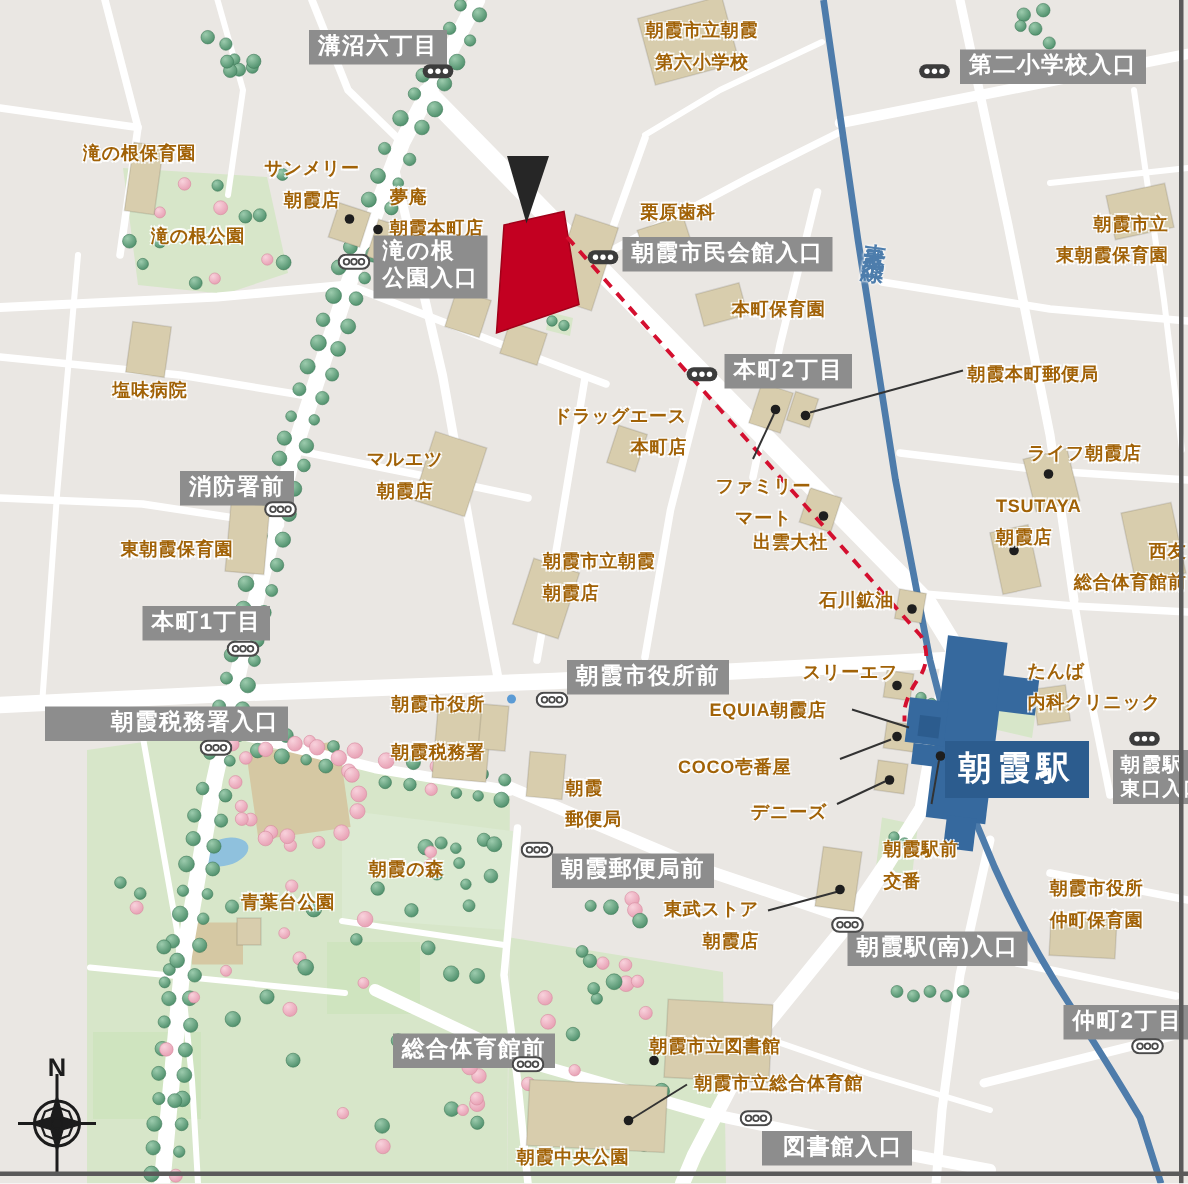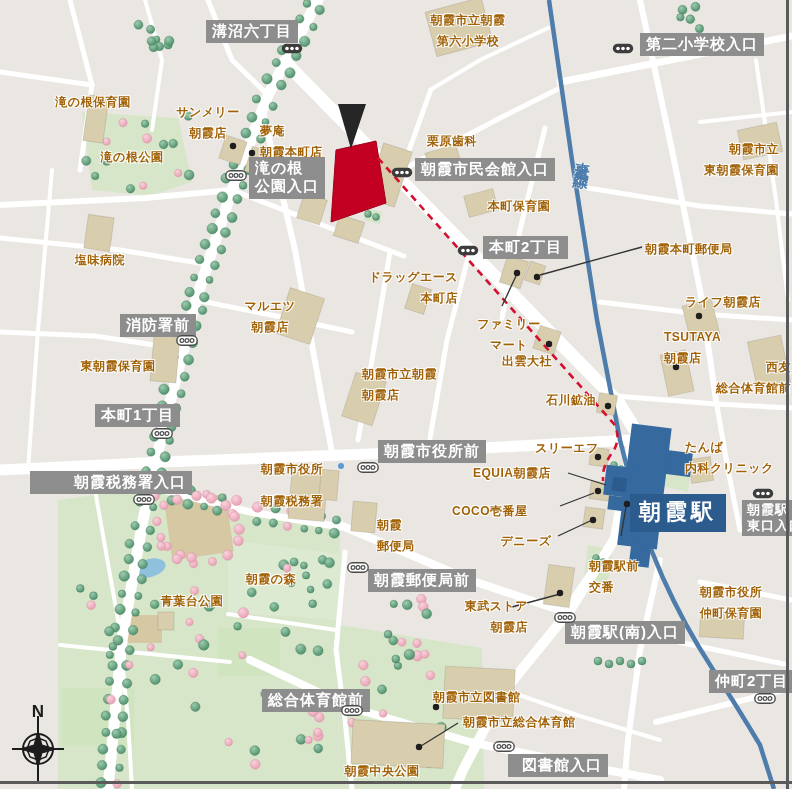--- a/index.html
+++ b/index.html
@@ -554,21 +554,21 @@
       <div class="plabel center" style="left: 731px; top: 582px;">
         <div>朝霞市役所</div>
         <div>仲町保育園</div>
       </div>
       <div class="plabel center" style="left: 152px; top: 591px; margin-left: 40px;">
         <div>青葉台公園</div>
       </div>
       <div class="plabel center" style="left: 271px; top: 569px;">
         <div>朝霞の森</div>
       </div>
-      <div class="plabel right" style="left: 506px; top: 596px; margin-left: 22px;">
+      <div class="plabel right" style="left: 506px; top: 596px;">
         <div>東武ストア</div>
         <div>朝霞店</div>
       </div>
       <div class="plabel left" style="left: 433px; top: 687px;">
         <div>朝霞市立図書館</div>
       </div>
       <div class="plabel left" style="left: 463px; top: 712px;">
         <div>朝霞市立総合体育館</div>
       </div>
       <div class="plabel center" style="left: 377px; top: 761px; padding-left: 10px;">

